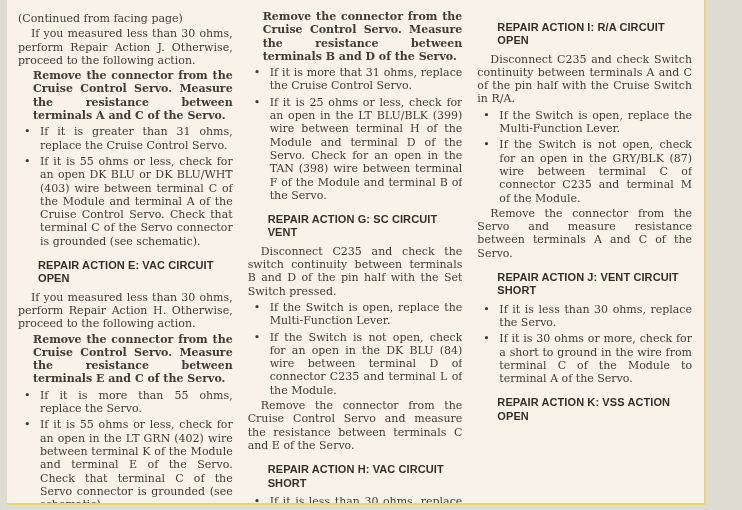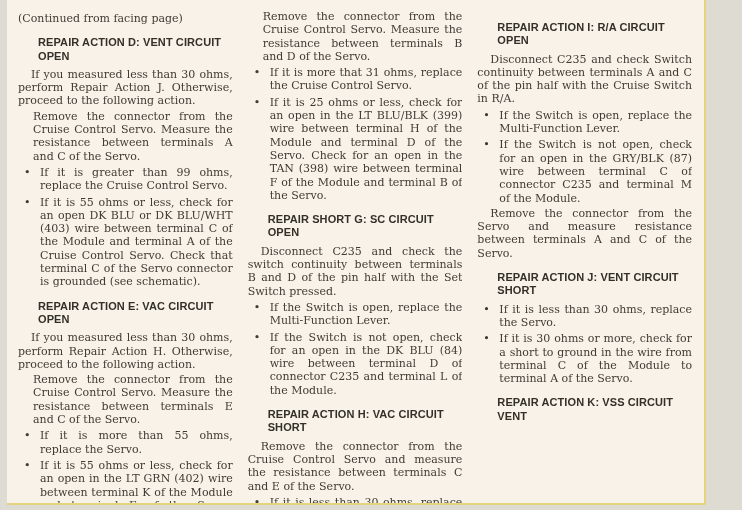--- a/index.html
+++ b/index.html
@@ -39,71 +39,70 @@
     font-weight: bold;
     font-size: 11px;
     letter-spacing: 0.1px;
     color: #33302a;
     margin-top: 11px;
     margin-bottom: 5px;
     text-align: left;
     margin-left: 20px;
   }
   .para { text-indent: 13px; margin-bottom: 2px; }
-  .indent { margin-left: 15px; margin-bottom: 2px; }
+  .indent { margin-left: 15px; margin-bottom: 2px; font-weight: bold; }
   .bullet {
     position: relative;
     padding-left: 22px;
     margin-top: 3px;
     margin-bottom: 2px;
   }
   .dot {
     position: absolute;
     left: 6px; top: 0;
   }
   .column:first-child .heading:first-child { margin-top: 0; }
 </style>
 </head>
 <body>
 
 <div class="scan-bg">
   <div class="page">
     <div class="columns">
       <div class="column">
           <div class="block note">(Continued from facing page)</div>
-          <div class="block heading">REPAIR ACTION D: VENT CIRCUIT OPEN</div>
           <div class="block para">If you measured less than 30 ohms, perform Repair Action J. Otherwise, proceed to the following action.</div>
           <div class="block indent">Remove the connector from the Cruise Control Servo. Measure the resistance between terminals A and C of the Servo.</div>
-          <div class="block bullet"><span class="dot">•</span><span class="btxt">If it is greater than 99 ohms, replace the Cruise Control Servo.</span></div>
+          <div class="block bullet"><span class="dot">•</span><span class="btxt">If it is greater than 31 ohms, replace the Cruise Control Servo.</span></div>
           <div class="block bullet"><span class="dot">•</span><span class="btxt">If it is 55 ohms or less, check for an open DK BLU or DK BLU/WHT (403) wire between terminal C of the Module and terminal A of the Cruise Control Servo. Check that terminal C of the Servo connector is grounded (see schematic).</span></div>
           <div class="block heading">REPAIR ACTION E: VAC CIRCUIT OPEN</div>
           <div class="block para">If you measured less than 30 ohms, perform Repair Action H. Otherwise, proceed to the following action.</div>
           <div class="block indent">Remove the connector from the Cruise Control Servo. Measure the resistance between terminals E and C of the Servo.</div>
           <div class="block bullet"><span class="dot">•</span><span class="btxt">If it is more than 55 ohms, replace the Servo.</span></div>
           <div class="block bullet"><span class="dot">•</span><span class="btxt">If it is 55 ohms or less, check for an open in the LT GRN (402) wire between terminal K of the Module and terminal E of the Servo. Check that terminal C of the Servo connector is grounded (see schematic).</span></div>
         </div>
       <div class="column">
           <div class="block indent">Remove the connector from the Cruise Control Servo. Measure the resistance between terminals B and D of the Servo.</div>
           <div class="block bullet"><span class="dot">•</span><span class="btxt">If it is more that 31 ohms, replace the Cruise Control Servo.</span></div>
           <div class="block bullet"><span class="dot">•</span><span class="btxt">If it is 25 ohms or less, check for an open in the LT BLU/BLK (399) wire between terminal H of the Module and terminal D of the Servo. Check for an open in the TAN (398) wire between terminal F of the Module and terminal B of the Servo.</span></div>
-          <div class="block heading">REPAIR SHORT G: SC CIRCUIT OPEN</div>
+          <div class="block heading">REPAIR ACTION G: SC CIRCUIT VENT</div>
           <div class="block para">Disconnect C235 and check the switch continuity between terminals B and D of the pin half with the Set Switch pressed.</div>
           <div class="block bullet"><span class="dot">•</span><span class="btxt">If the Switch is open, replace the Multi-Function Lever.</span></div>
           <div class="block bullet"><span class="dot">•</span><span class="btxt">If the Switch is not open, check for an open in the DK BLU (84) wire between terminal D of connector C235 and terminal L of the Module.</span></div>
+          <div class="block para">Remove the connector from the Cruise Control Servo and measure the resistance between terminals C and E of the Servo.</div>
           <div class="block heading">REPAIR ACTION H: VAC CIRCUIT SHORT</div>
-          <div class="block para">Remove the connector from the Cruise Control Servo and measure the resistance between terminals C and E of the Servo.</div>
           <div class="block bullet"><span class="dot">•</span><span class="btxt">If it is less than 30 ohms, replace the Servo.</span></div>
           <div class="block bullet"><span class="dot">•</span><span class="btxt">If it is 30 ohms or more, check for a short to ground in the wire from terminal K of the Module to terminal E of the Servo.</span></div>
         </div>
       <div class="column">
           <div class="block heading">REPAIR ACTION I: R/A CIRCUIT OPEN</div>
           <div class="block para">Disconnect C235 and check Switch continuity between terminals A and C of the pin half with the Cruise Switch in R/A.</div>
           <div class="block bullet"><span class="dot">•</span><span class="btxt">If the Switch is open, replace the Multi-Function Lever.</span></div>
           <div class="block bullet"><span class="dot">•</span><span class="btxt">If the Switch is not open, check for an open in the GRY/BLK (87) wire between terminal C of connector C235 and terminal M of the Module.</span></div>
           <div class="block para">Remove the connector from the Servo and measure resistance between terminals A and C of the Servo.</div>
           <div class="block heading">REPAIR ACTION J: VENT CIRCUIT SHORT</div>
           <div class="block bullet"><span class="dot">•</span><span class="btxt">If it is less than 30 ohms, replace the Servo.</span></div>
           <div class="block bullet"><span class="dot">•</span><span class="btxt">If it is 30 ohms or more, check for a short to ground in the wire from terminal C of the Module to terminal A of the Servo.</span></div>
-          <div class="block heading">REPAIR ACTION K: VSS CIRCUIT VENT</div>
+          <div class="block heading">REPAIR ACTION K: VSS ACTION OPEN</div>
         </div>
     </div>
   </div>
 </div>
 
 </body></html>

